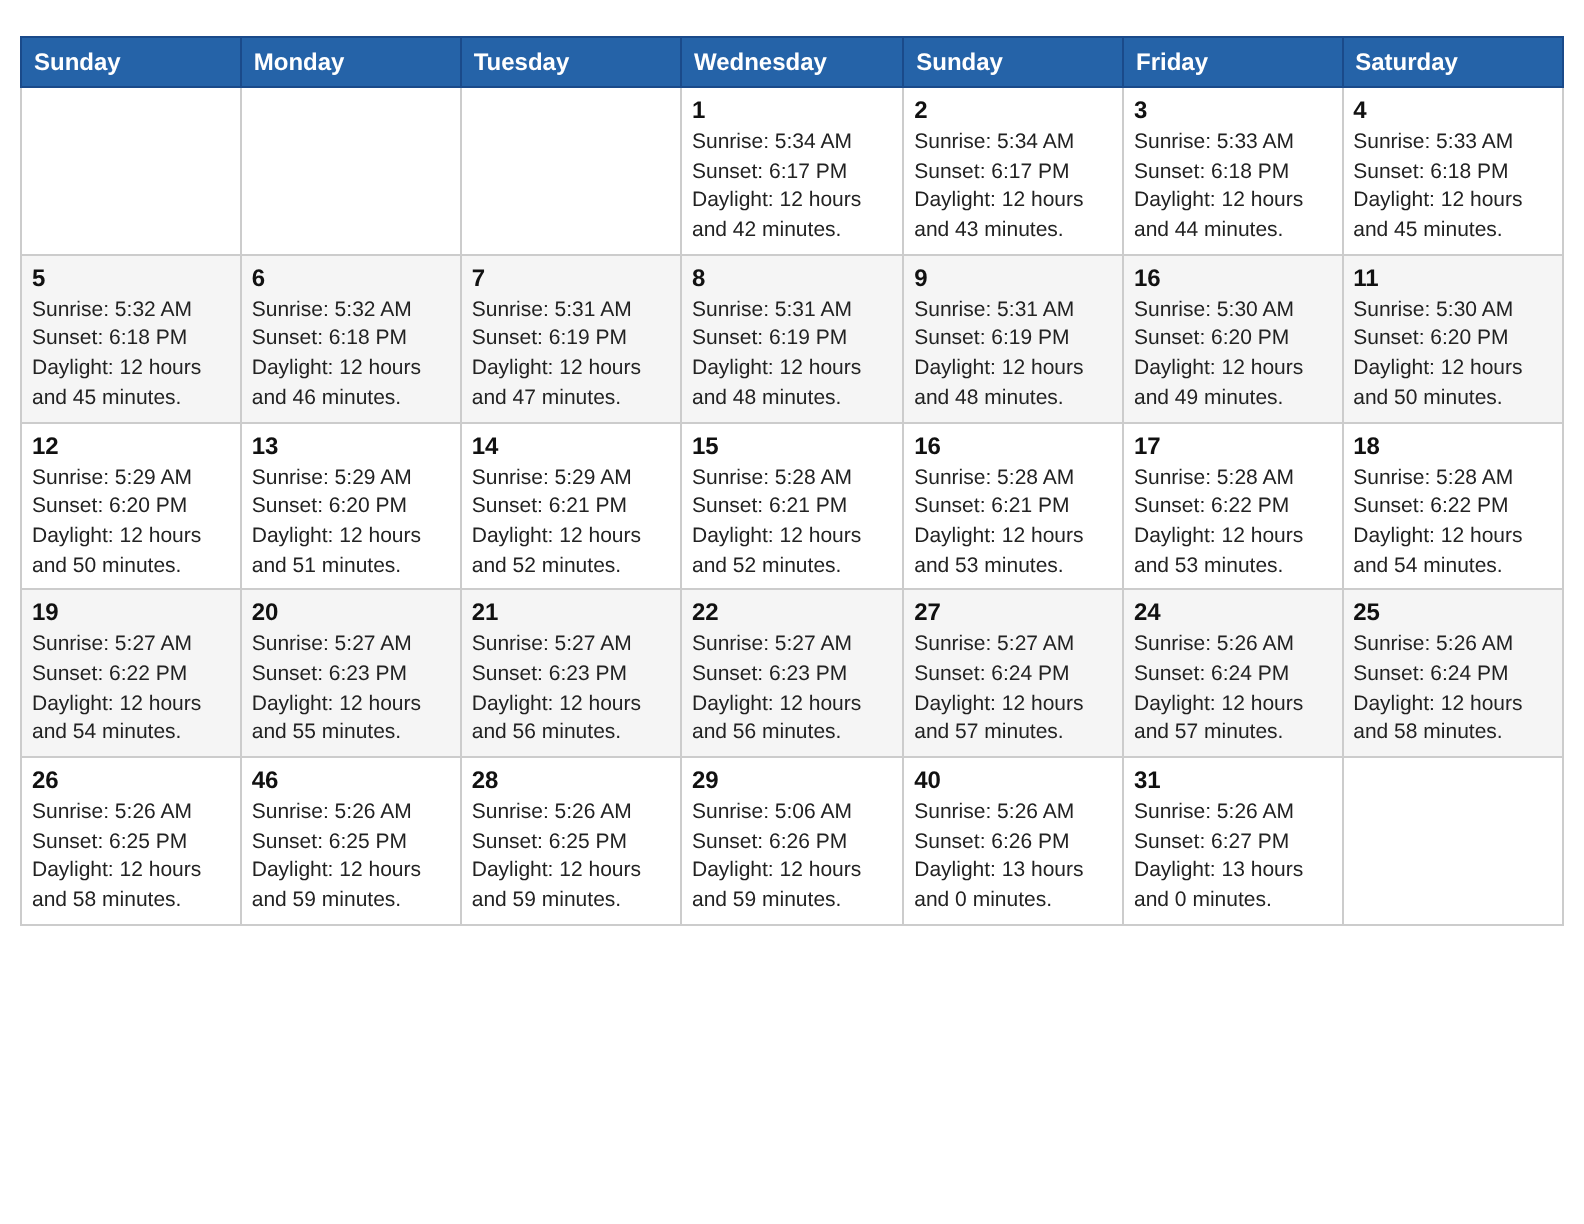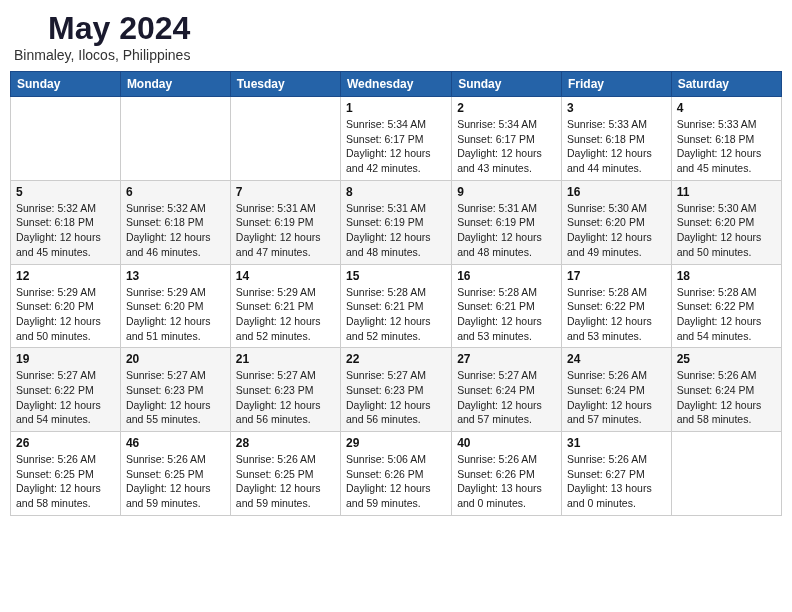--- a/index.html
+++ b/index.html
@@ -75,24 +75,20 @@
       line-height: 1.4;
     }
     .empty-cell {
       background: #fff !important;
     }
   </style>
 </head>
 <body>
 
 <div class="header">
-  <div class="title-block">
-    <div class="month-year">May 2024</div>
-    <div class="location">Binmaley, Ilocos, Philippines</div>
-  </div>
 </div>
 
 <table class="calendar">
   <thead>
     <tr>
       <th>Sunday</th>
       <th>Monday</th>
       <th>Tuesday</th>
       <th>Wednesday</th>
       <th>Sunday</th>

